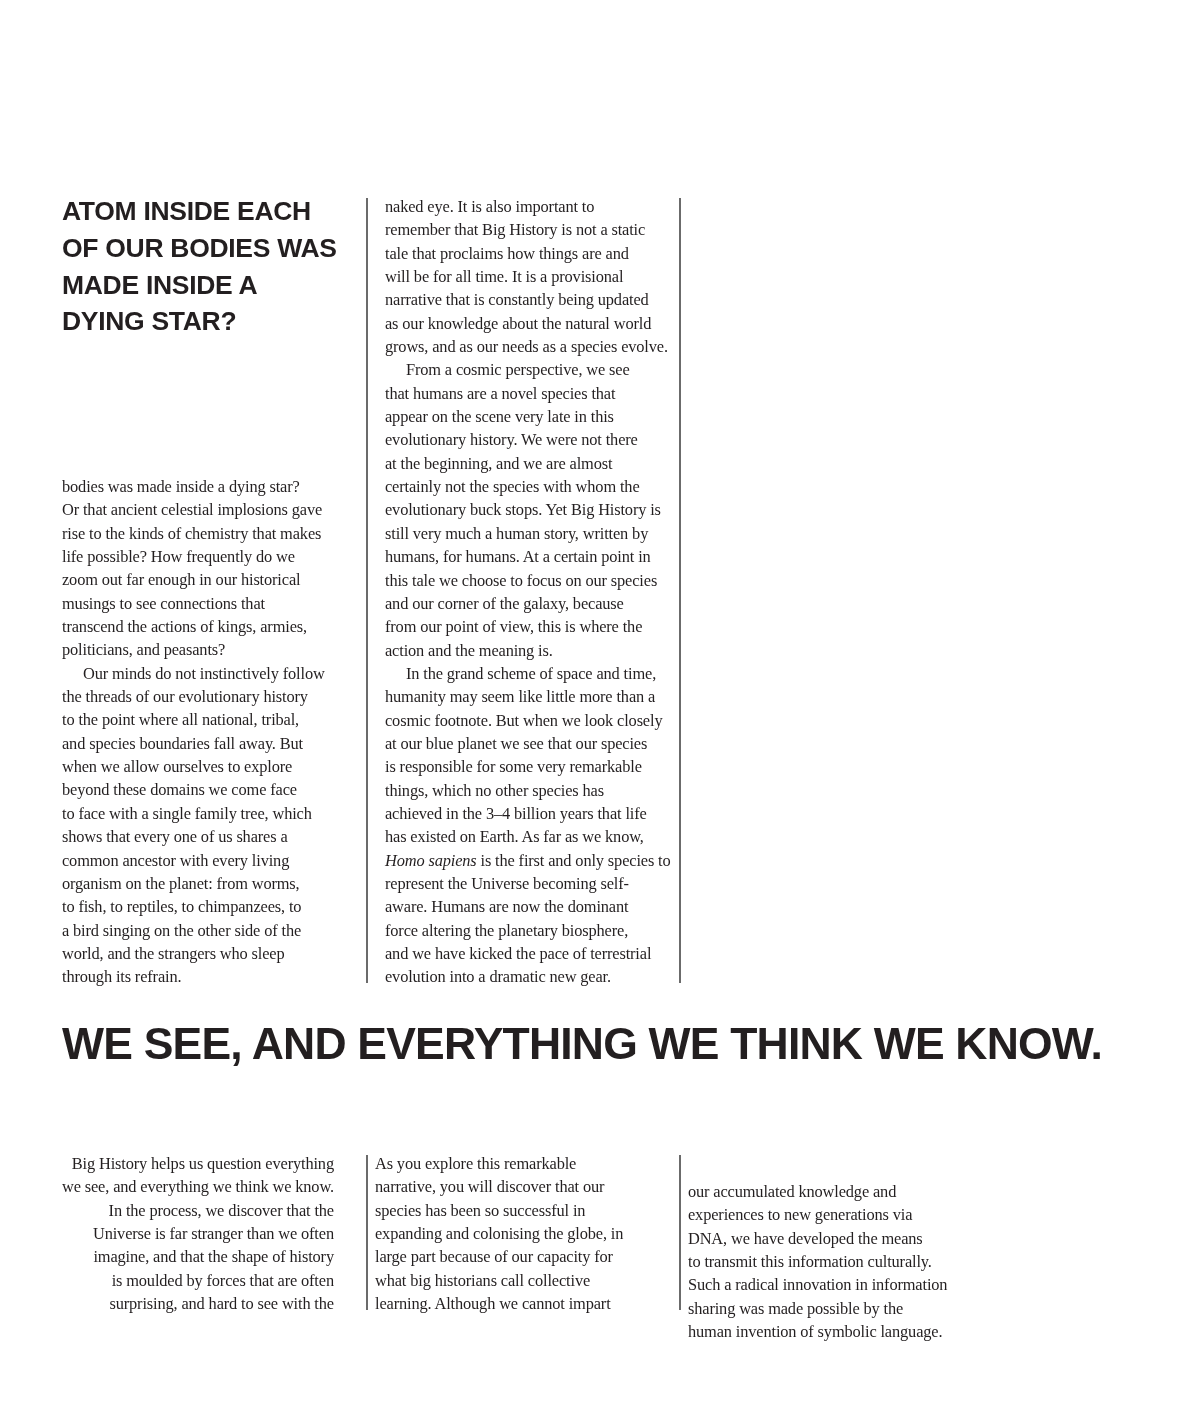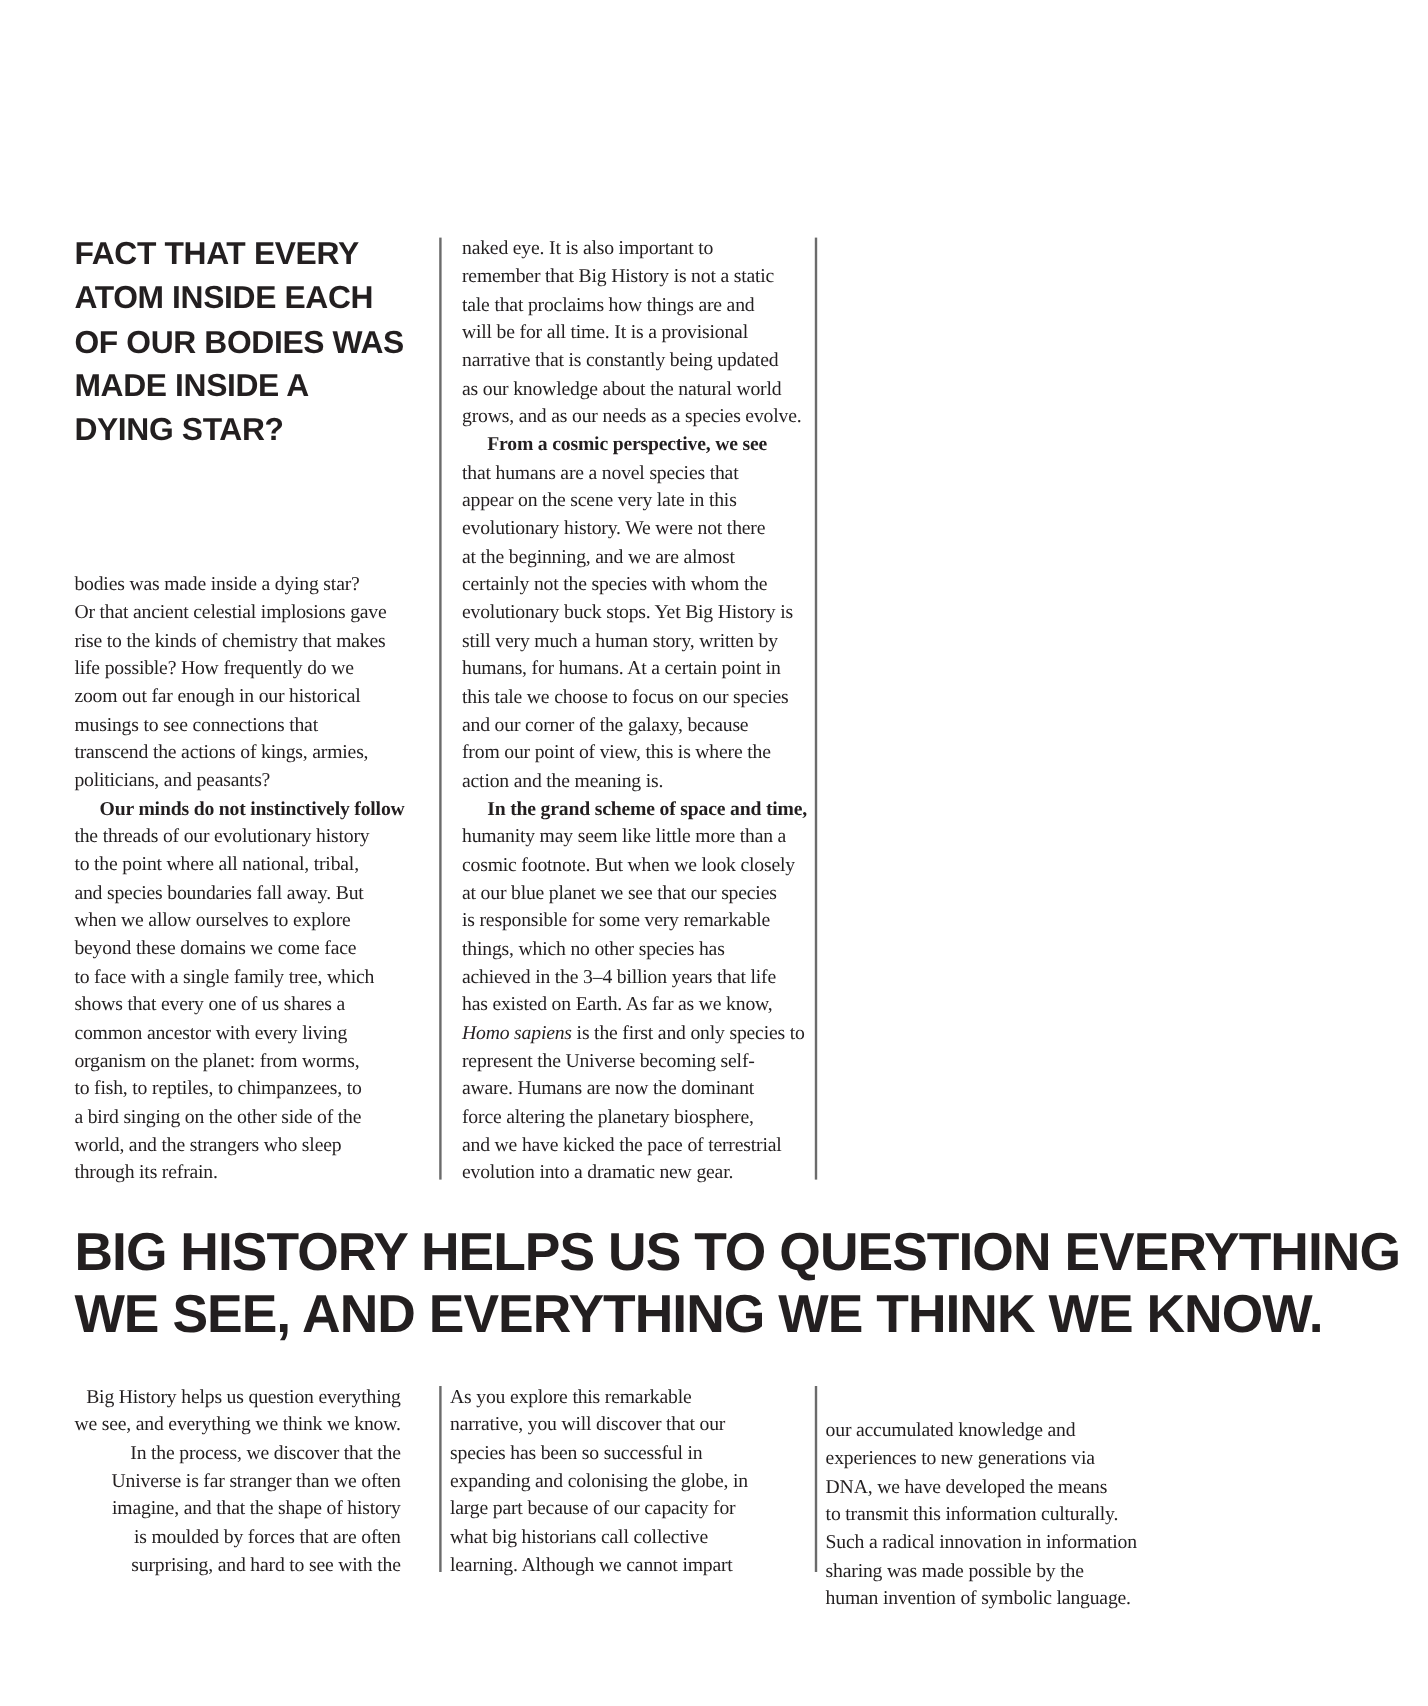--- a/index.html
+++ b/index.html
@@ -2,38 +2,37 @@
 <html><head>
 <meta charset="utf-8">
 <style>
   html, body { margin: 0; padding: 0; background: #ffffff; }
   body { width: 1190px; height: 1422px; position: relative; overflow: hidden; color: #231f20; }
   .serif { font-family: "Liberation Serif", "DejaVu Serif", serif; font-size: 16.4px; line-height: 23.35px; letter-spacing: -0.15px; }
   .sans-bold { font-family: "Liberation Sans", "DejaVu Sans", sans-serif; font-weight: 700; }
   .rule { position: absolute; width: 1.5px; background: #6b6b6b; }
   .col { position: absolute; white-space: nowrap; }
   .line { display: block; }
-  .indent { padding-left: 21px; font-weight: bold; }
+  .indent { padding-left: 21px; }
   em { font-style: italic; }
 
   #pull-quote { position: absolute; left: 62px; top: 193px; width: 300px; font-size: 26.5px; line-height: 36.8px; letter-spacing: -0.3px; }
   #col-a { left: 62px; top: 475px; }
   #col-b { left: 385px; top: 195px; }
 
   #headline { position: absolute; left: 62px; top: 1018px; font-size: 44.5px; line-height: 52px; letter-spacing: -0.8px; white-space: nowrap; }
 
   #col-c { left: 62px; top: 1152px; text-align: right; }
   #col-d { left: 375px; top: 1152px; }
   #col-e { left: 688px; top: 1152px; margin-top: 28px; }
 </style>
 </head>
 <body>
 
 <div id="pull-quote" class="sans-bold">
-  <span class="line">FACT THAT EVERY</span>
   <span class="line">ATOM INSIDE EACH</span>
   <span class="line">OF OUR BODIES WAS</span>
   <span class="line">MADE INSIDE A</span>
   <span class="line">DYING STAR?</span>
 </div>
 
 <div id="col-a" class="col serif">
     <span class="line">bodies was made inside a dying star?</span>
     <span class="line">Or that ancient celestial implosions gave</span>
     <span class="line">rise to the kinds of chemistry that makes</span>
@@ -93,21 +92,20 @@
     <span class="line">represent the Universe becoming self-</span>
     <span class="line">aware. Humans are now the dominant</span>
     <span class="line">force altering the planetary biosphere,</span>
     <span class="line">and we have kicked the pace of terrestrial</span>
     <span class="line">evolution into a dramatic new gear.</span>
   </div>
 
 <div class="rule" style="left:679px; top:198px; height:785px;"></div>
 
 <div id="headline" class="sans-bold">
-  <span class="line">BIG HISTORY HELPS US TO QUESTION EVERYTHING</span>
   <span class="line">WE SEE, AND EVERYTHING WE THINK WE KNOW.</span>
 </div>
 
 <div id="col-c" class="col serif">
     <span class="line">Big History helps us question everything</span>
     <span class="line">we see, and everything we think we know.</span>
     <span class="line">In the process, we discover that the</span>
     <span class="line">Universe is far stranger than we often</span>
     <span class="line">imagine, and that the shape of history</span>
     <span class="line">is moulded by forces that are often</span>

